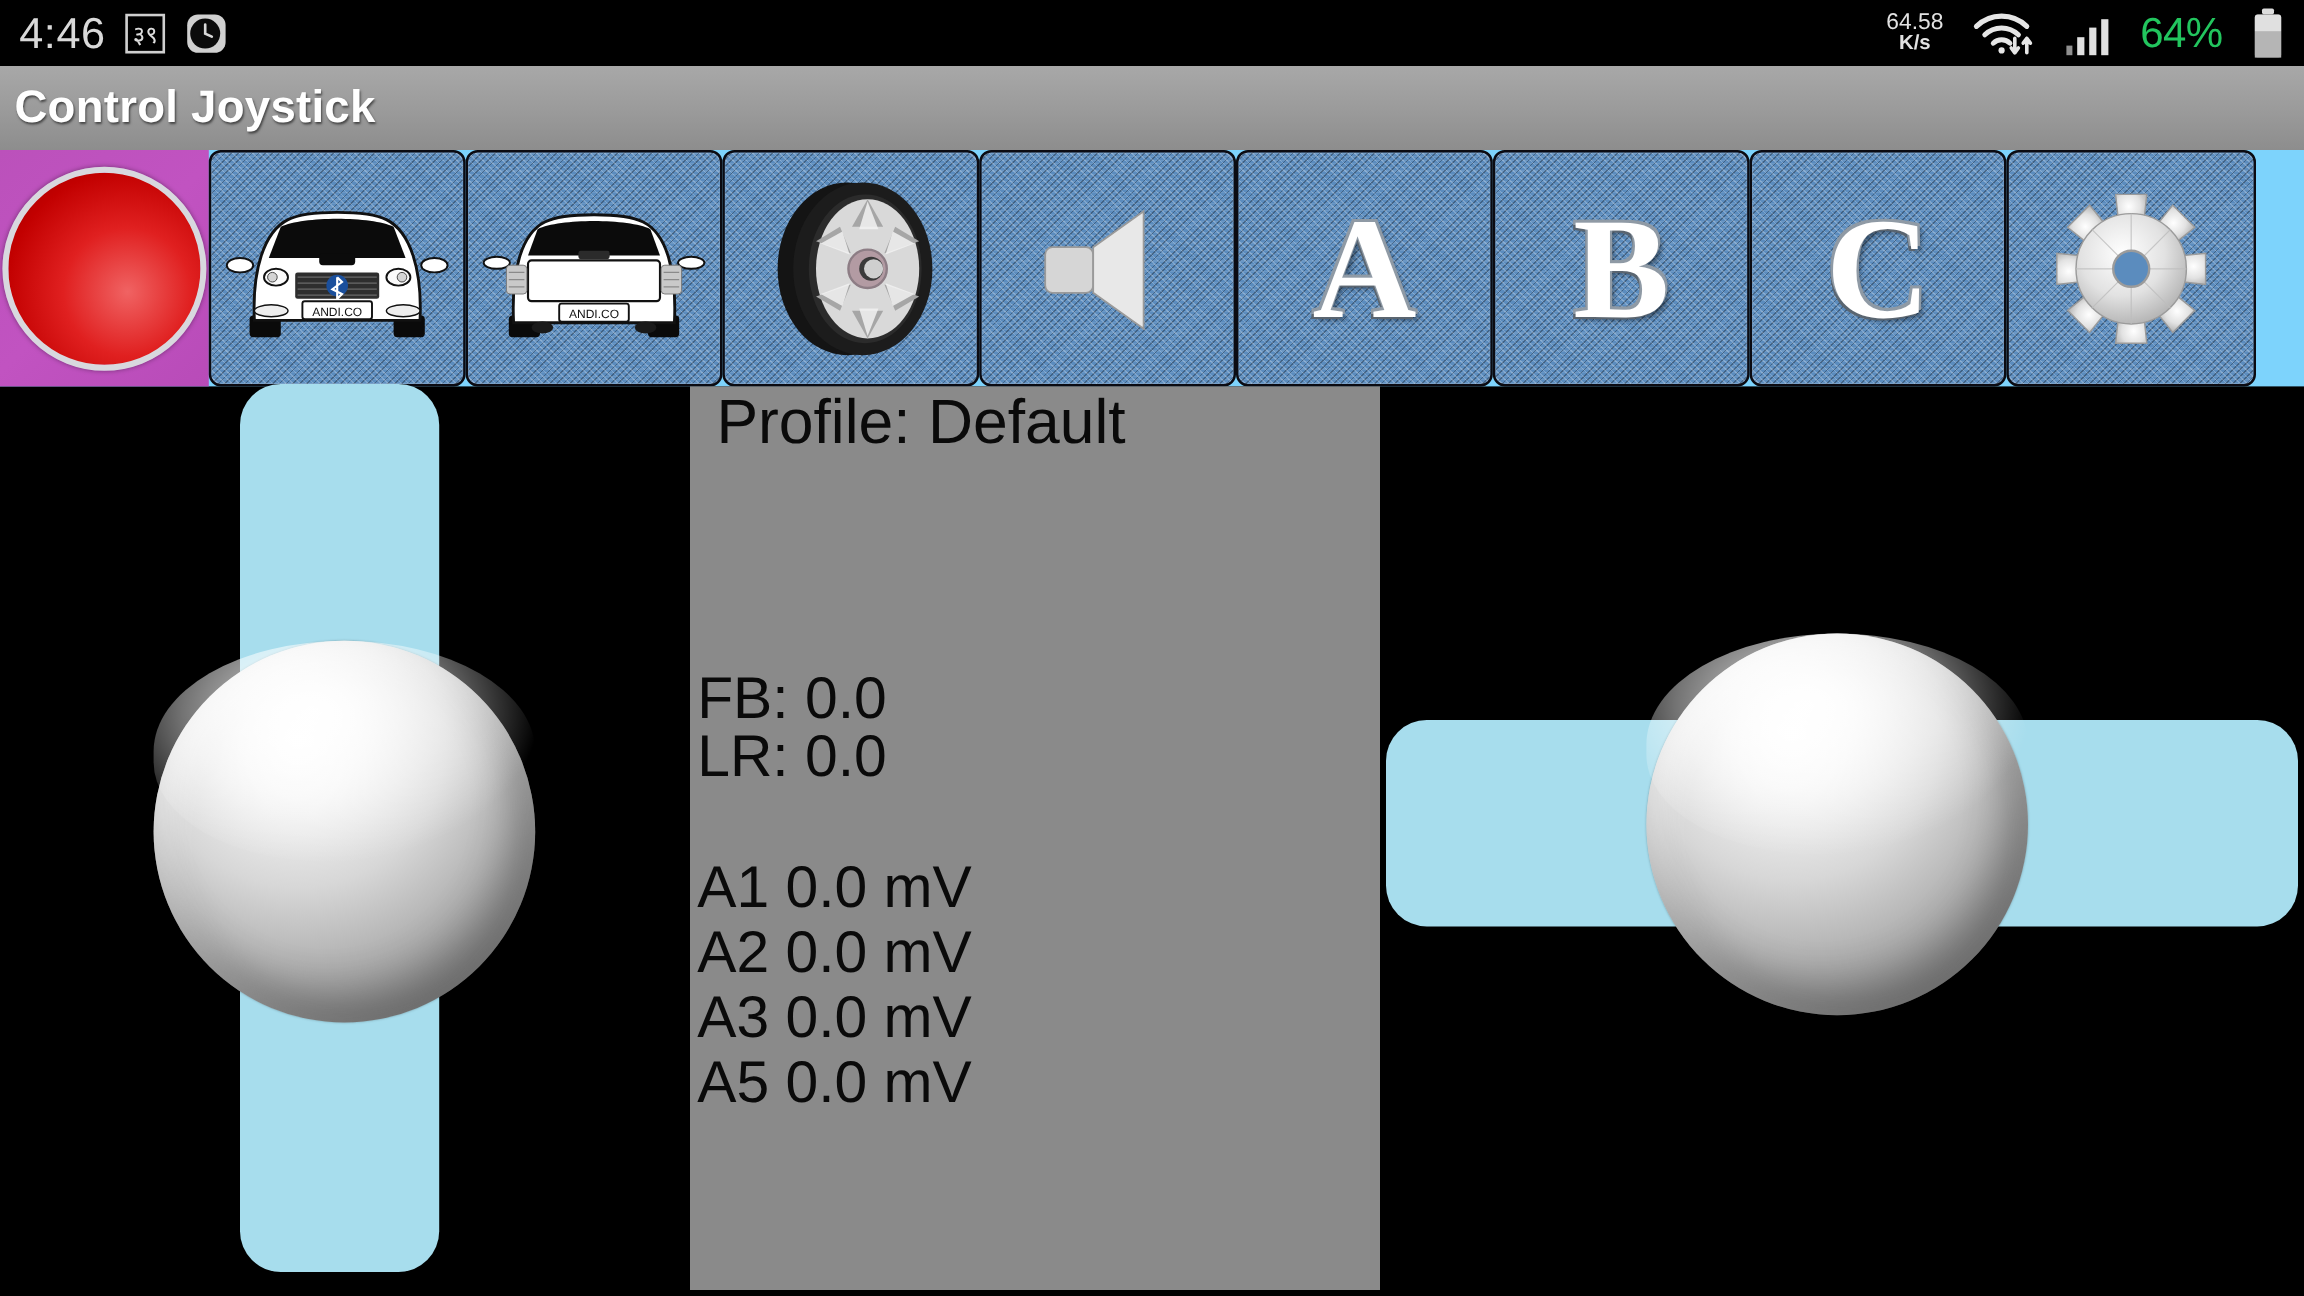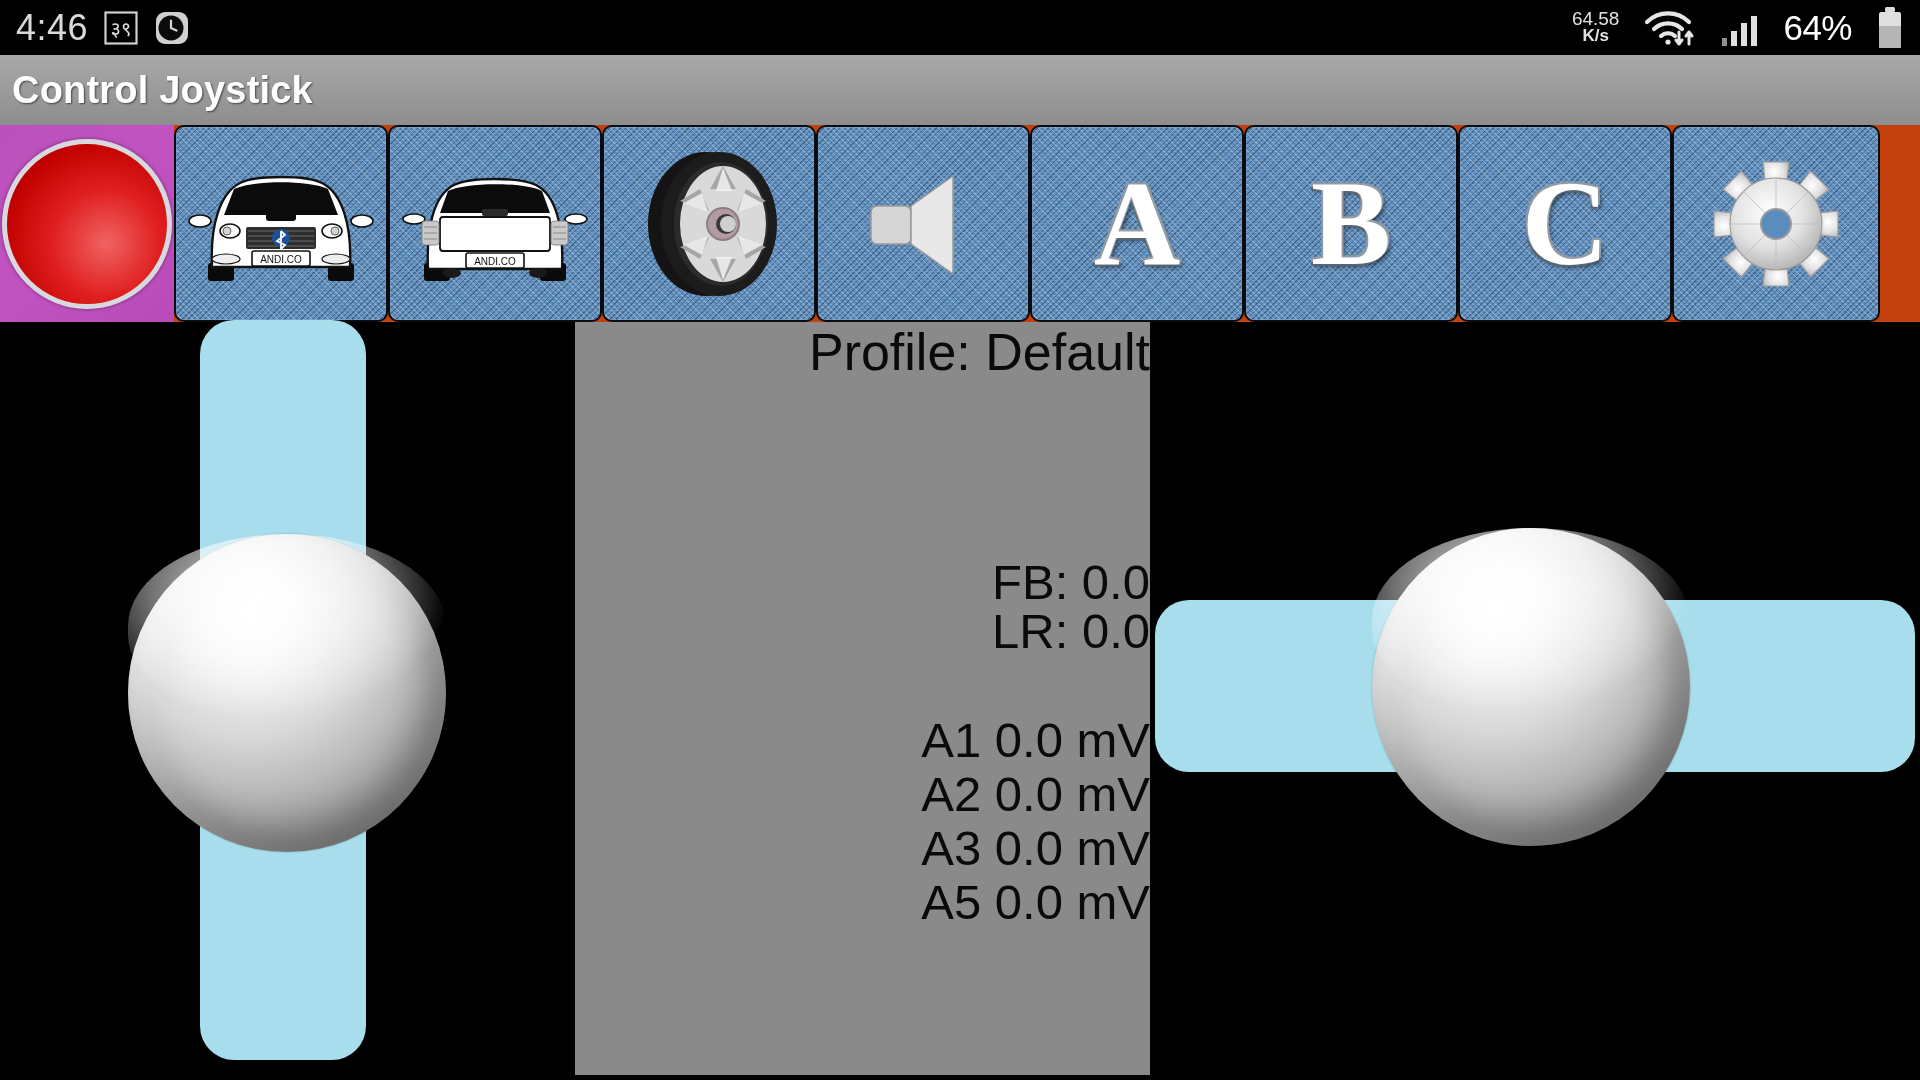--- a/index.html
+++ b/index.html
@@ -2,56 +2,56 @@
 <html><head>
 <meta charset="utf-8">
 <style>
   * { margin:0; padding:0; box-sizing:border-box; }
   html, body {
     width:1920px; height:1080px;
     background:#000;
     font-family:"Liberation Sans", sans-serif;
     overflow:hidden;
   }
-  #app { position:relative; width:1904px; height:1080px; background:#000;text-align:right; }
+  #app { position:relative; width:1904px; height:1080px; background:#000; }
 
   
   .statusbar {
     position:absolute; left:0; top:0; width:1920px; height:55px;
     background:#000; color:#d6d6d6;
     display:flex; align-items:center; justify-content:space-between;
     padding:0 16px;
   }
   .sb-left { display:flex; align-items:center; gap:16px; }
   .sb-clock { font-size:36px; font-weight:400; letter-spacing:0.5px; color:#d9d9d9; }
   .sb-icon { display:flex; align-items:center; justify-content:center; }
   .sb-right { display:flex; align-items:center; gap:24px; }
   .sb-speed {
     display:flex; flex-direction:column; align-items:center;
     line-height:0.98; font-size:19px; color:#e2e2e2; font-weight:400;
   }
   .sb-speed .unit { font-size:17px;font-weight:bold; }
-  .sb-batt-pct { font-size:35px; color:#ffffff; letter-spacing:-0.5px; }
+  .sb-batt-pct { font-size:35px; color:#22c55e; letter-spacing:-0.5px; }
 
   
   .titlebar {
     position:absolute; left:0; top:55px; width:1920px; height:70px;
     background:linear-gradient(to bottom, #a8a8a8 0%, #9a9a9a 55%, #8d8d8d 100%);
     display:flex; align-items:center; padding-left:12px;
   }
   .titlebar .title {
     font-size:38px; font-weight:bold; color:#ffffff;
     text-shadow:1px 1px 2px rgba(0,0,0,0.55);
     letter-spacing:0.2px;
   }
 
   
   .toolbar {
     position:absolute; left:0; top:125px; width:1920px; height:197px;
-    display:flex; background:#c2410c;
+    display:flex; background:#7dd3fc;
   }
   .tb-btn {
     position:relative; height:197px; flex:0 0 auto;
     display:flex; align-items:center; justify-content:center;
     overflow:hidden;
   }
   .tb-btn.blue {
     background-color:#5b8cbe;
     background-image:
       repeating-linear-gradient(45deg, rgba(255,255,255,0.22) 0 1px, transparent 1px 4px),

